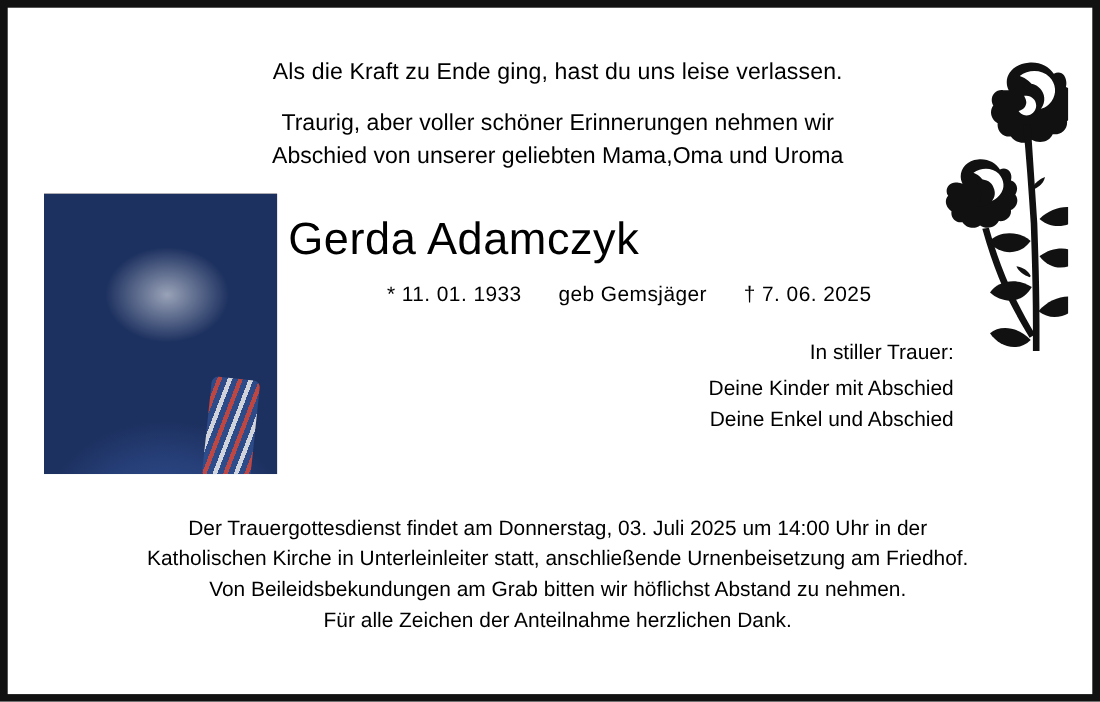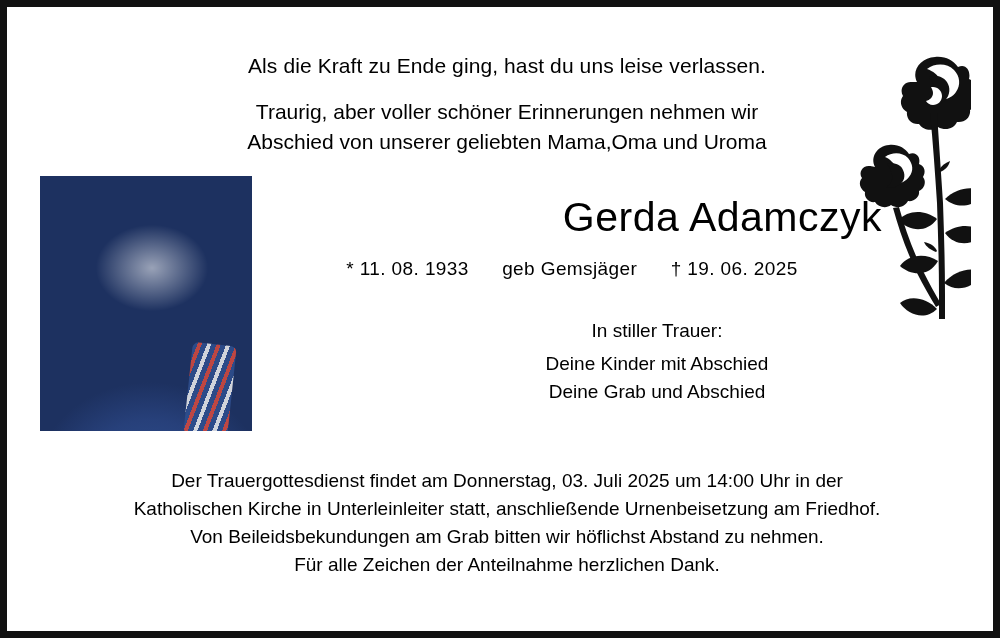--- a/index.html
+++ b/index.html
@@ -92,21 +92,21 @@
     border-radius: 6px;
     transform: rotate(6deg);
   }
 
   
   .name {
     position: absolute;
     left: 255px;
     top: 186px;
     width: 620px;
-    text-align: right;
+    text-align: left;
     font-size: 41px;
     line-height: 48px;
     letter-spacing: 0.5px;
     font-weight: 400;
   }
   .dates {
     position: absolute;
     left: 255px;
     top: 248px;
     width: 620px;
@@ -118,23 +118,23 @@
   }
   .dates .gap {
     display: inline-block;
     width: 22px;
   }
 
   
   .mourners {
     position: absolute;
     left: 440px;
-    top: 310px;
+    top: 300px;
     width: 420px;
-    text-align: center;
+    text-align: right;
     font-size: 19px;
     line-height: 28px;
   }
   .mourners .m-line {
     white-space: nowrap;
   }
   .mourners .m-head {
     margin-bottom: 5px;
   }
   .mourners b {
@@ -176,31 +176,31 @@
       <div class="quote-line3">Abschied von unserer geliebten Mama,Oma und Uroma</div>
     </div>
 
     <div class="photo-frame">
       <div class="photo-art"></div>
     </div>
 
     <div class="name">Gerda Adamczyk</div>
 
     <div class="dates">
-      <span>* 11. 08. 1933</span>
+      <span>* 11. 01. 1933</span>
       <span class="gap"></span>
       <span>geb Gemsjäger</span>
       <span class="gap"></span>
-      <span>† 19. 06. 2025</span>
+      <span>† 7. 06. 2025</span>
     </div>
 
     <div class="mourners">
       <div class="m-line m-head">In stiller Trauer:</div>
       <div class="m-line"><span>Deine </span><b>Kinder</b><span> mit Abschied</span></div>
-      <div class="m-line"><span>Deine </span><b>Grab</b><span> und </span><b>Abschied</b></div>
+      <div class="m-line"><span>Deine </span><b>Enkel</b><span> und </span><b>Abschied</b></div>
     </div>
 
     <div class="rose">
       <svg viewBox="0 0 130 300" width="130" height="300" aria-hidden="true">
         <g fill="#111111">
 
           <path d="M76 35c-6-12 4-24 18-25 10-1 18 3 23 10 8-4 13 4 11 12 6 2 8 9 5 15 4 5 2 13-4 16 1 7-5 13-13 12-3 7-12 9-19 5-6 5-15 3-19-3-7 1-13-5-12-12-6-3-8-11-4-16-4-7 1-15 9-14 0 0 2 0 5 0z"></path>
           <path d="M86 22c8-6 20-6 27 1 6 6 7 15 2 22-4 6-12 9-19 7 5-5 7-12 4-18-3-6-8-10-14-12z" fill="#ffffff"></path>
           <path d="M88 30c7-3 16 0 19 7 3 6 1 14-5 18-4 3-10 4-15 2 5-3 8-8 7-14-1-5-3-10-6-13z" fill="#111111"></path>
           <path d="M92 40c5 0 9 4 9 9s-4 9-9 9c-3 0-6-2-7-4 4-1 7-4 7-8 0-2-1-4-2-6z" fill="#ffffff"></path>

